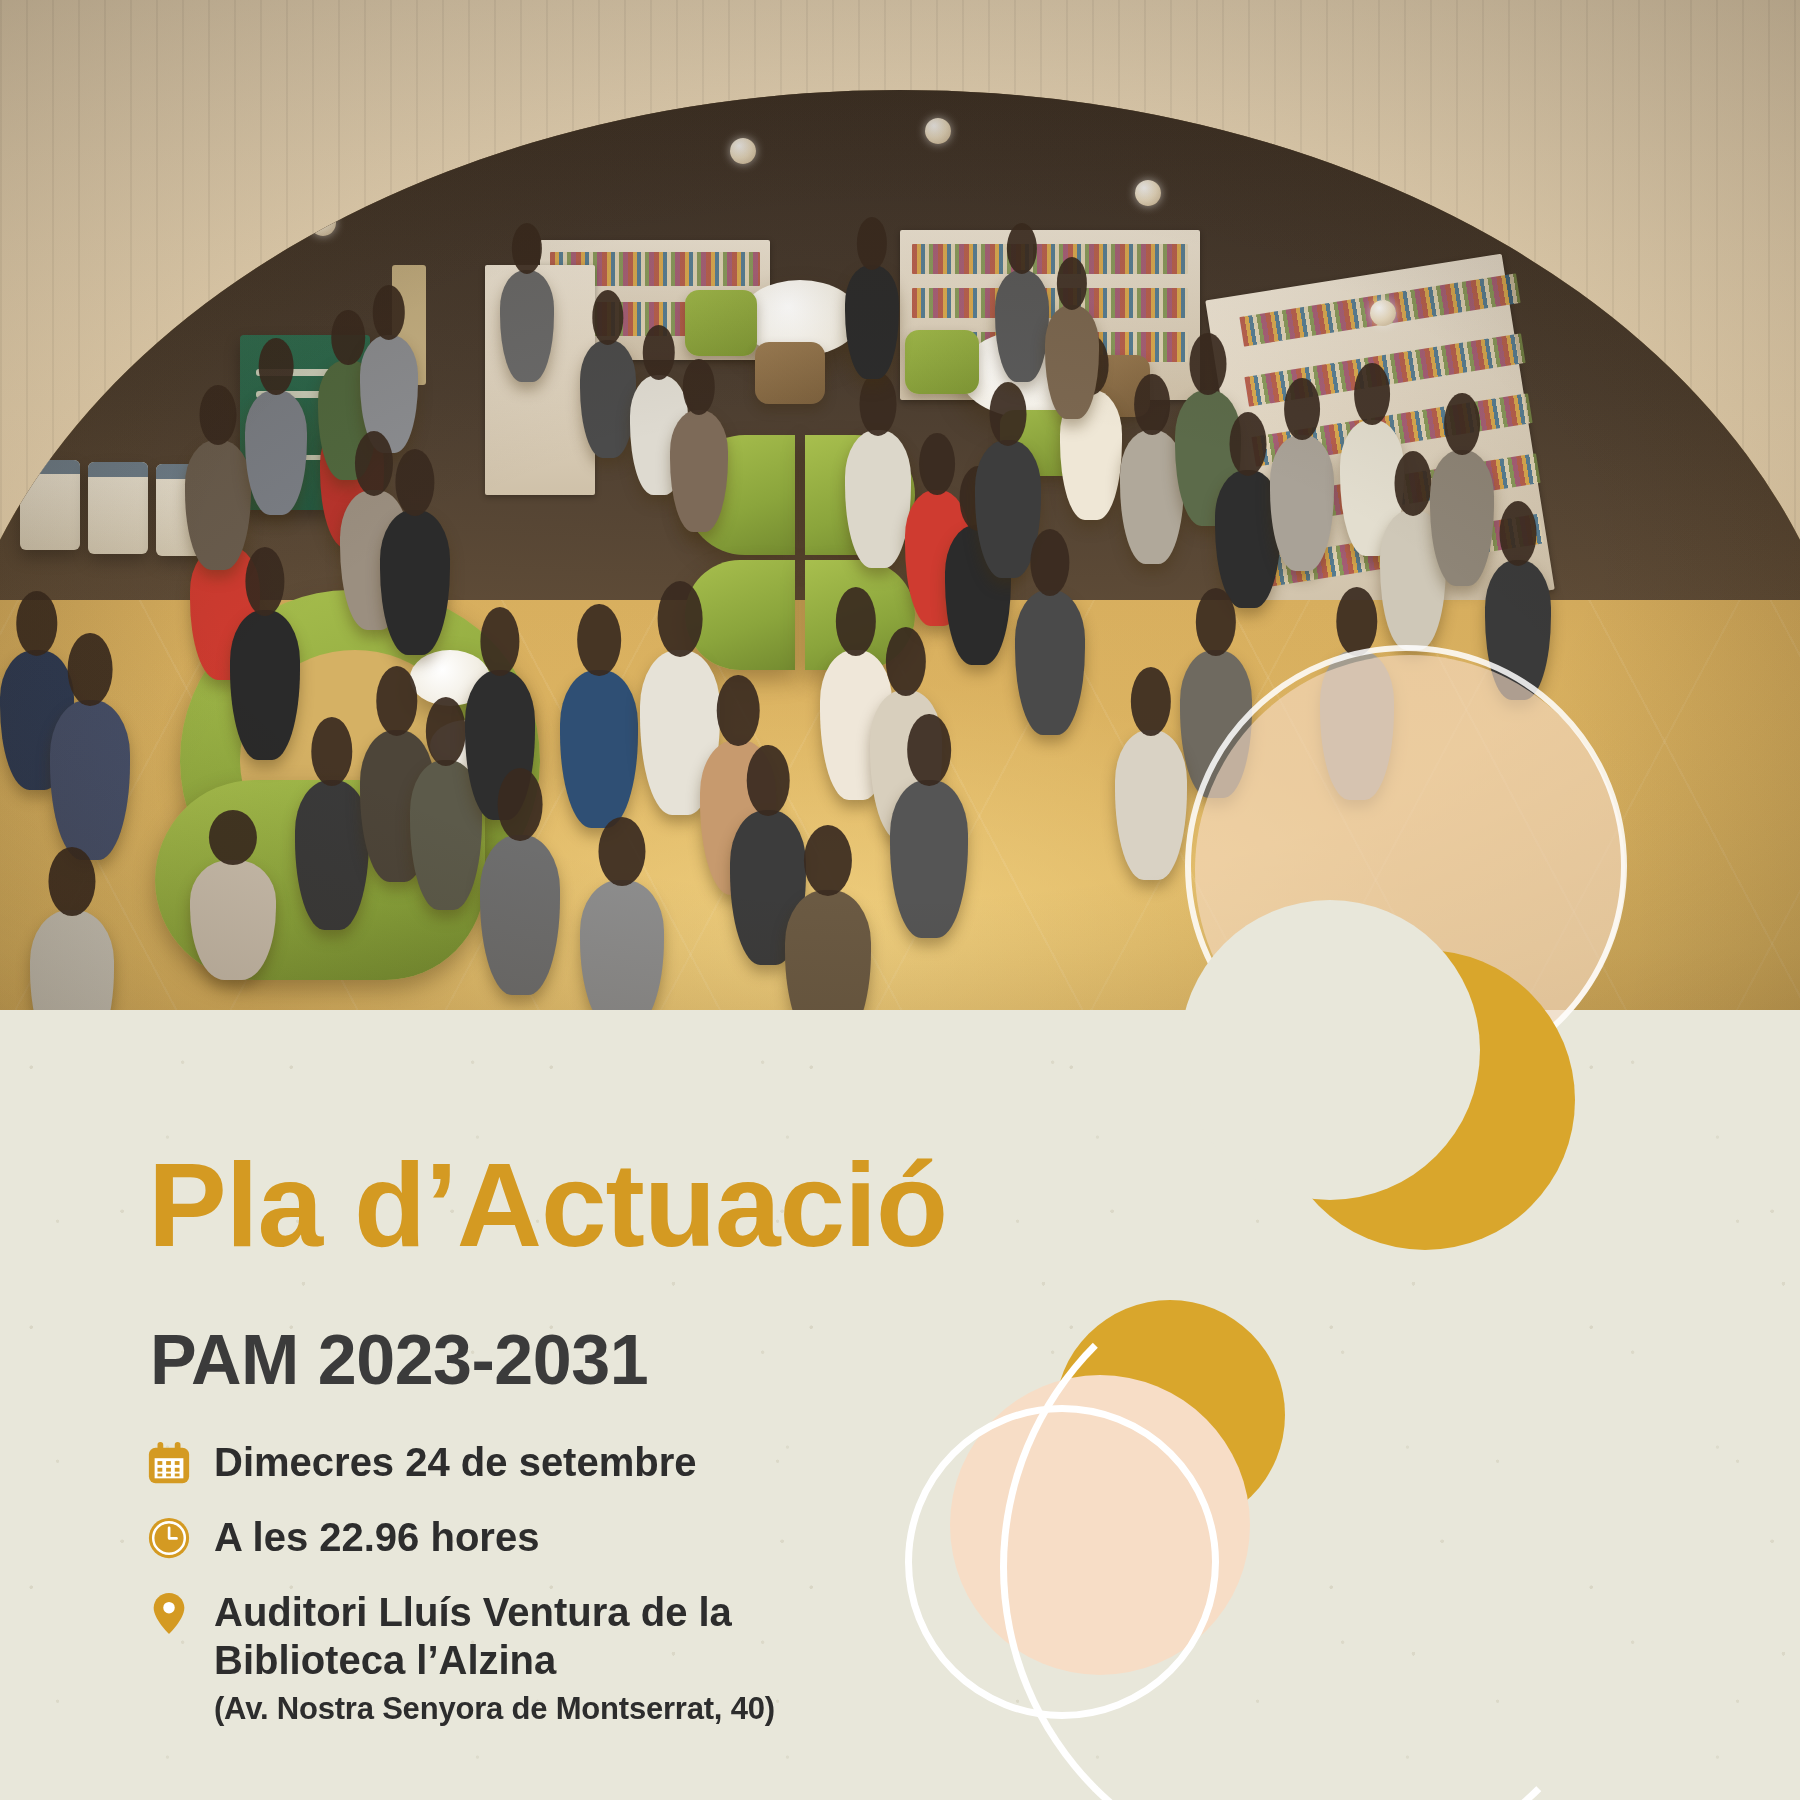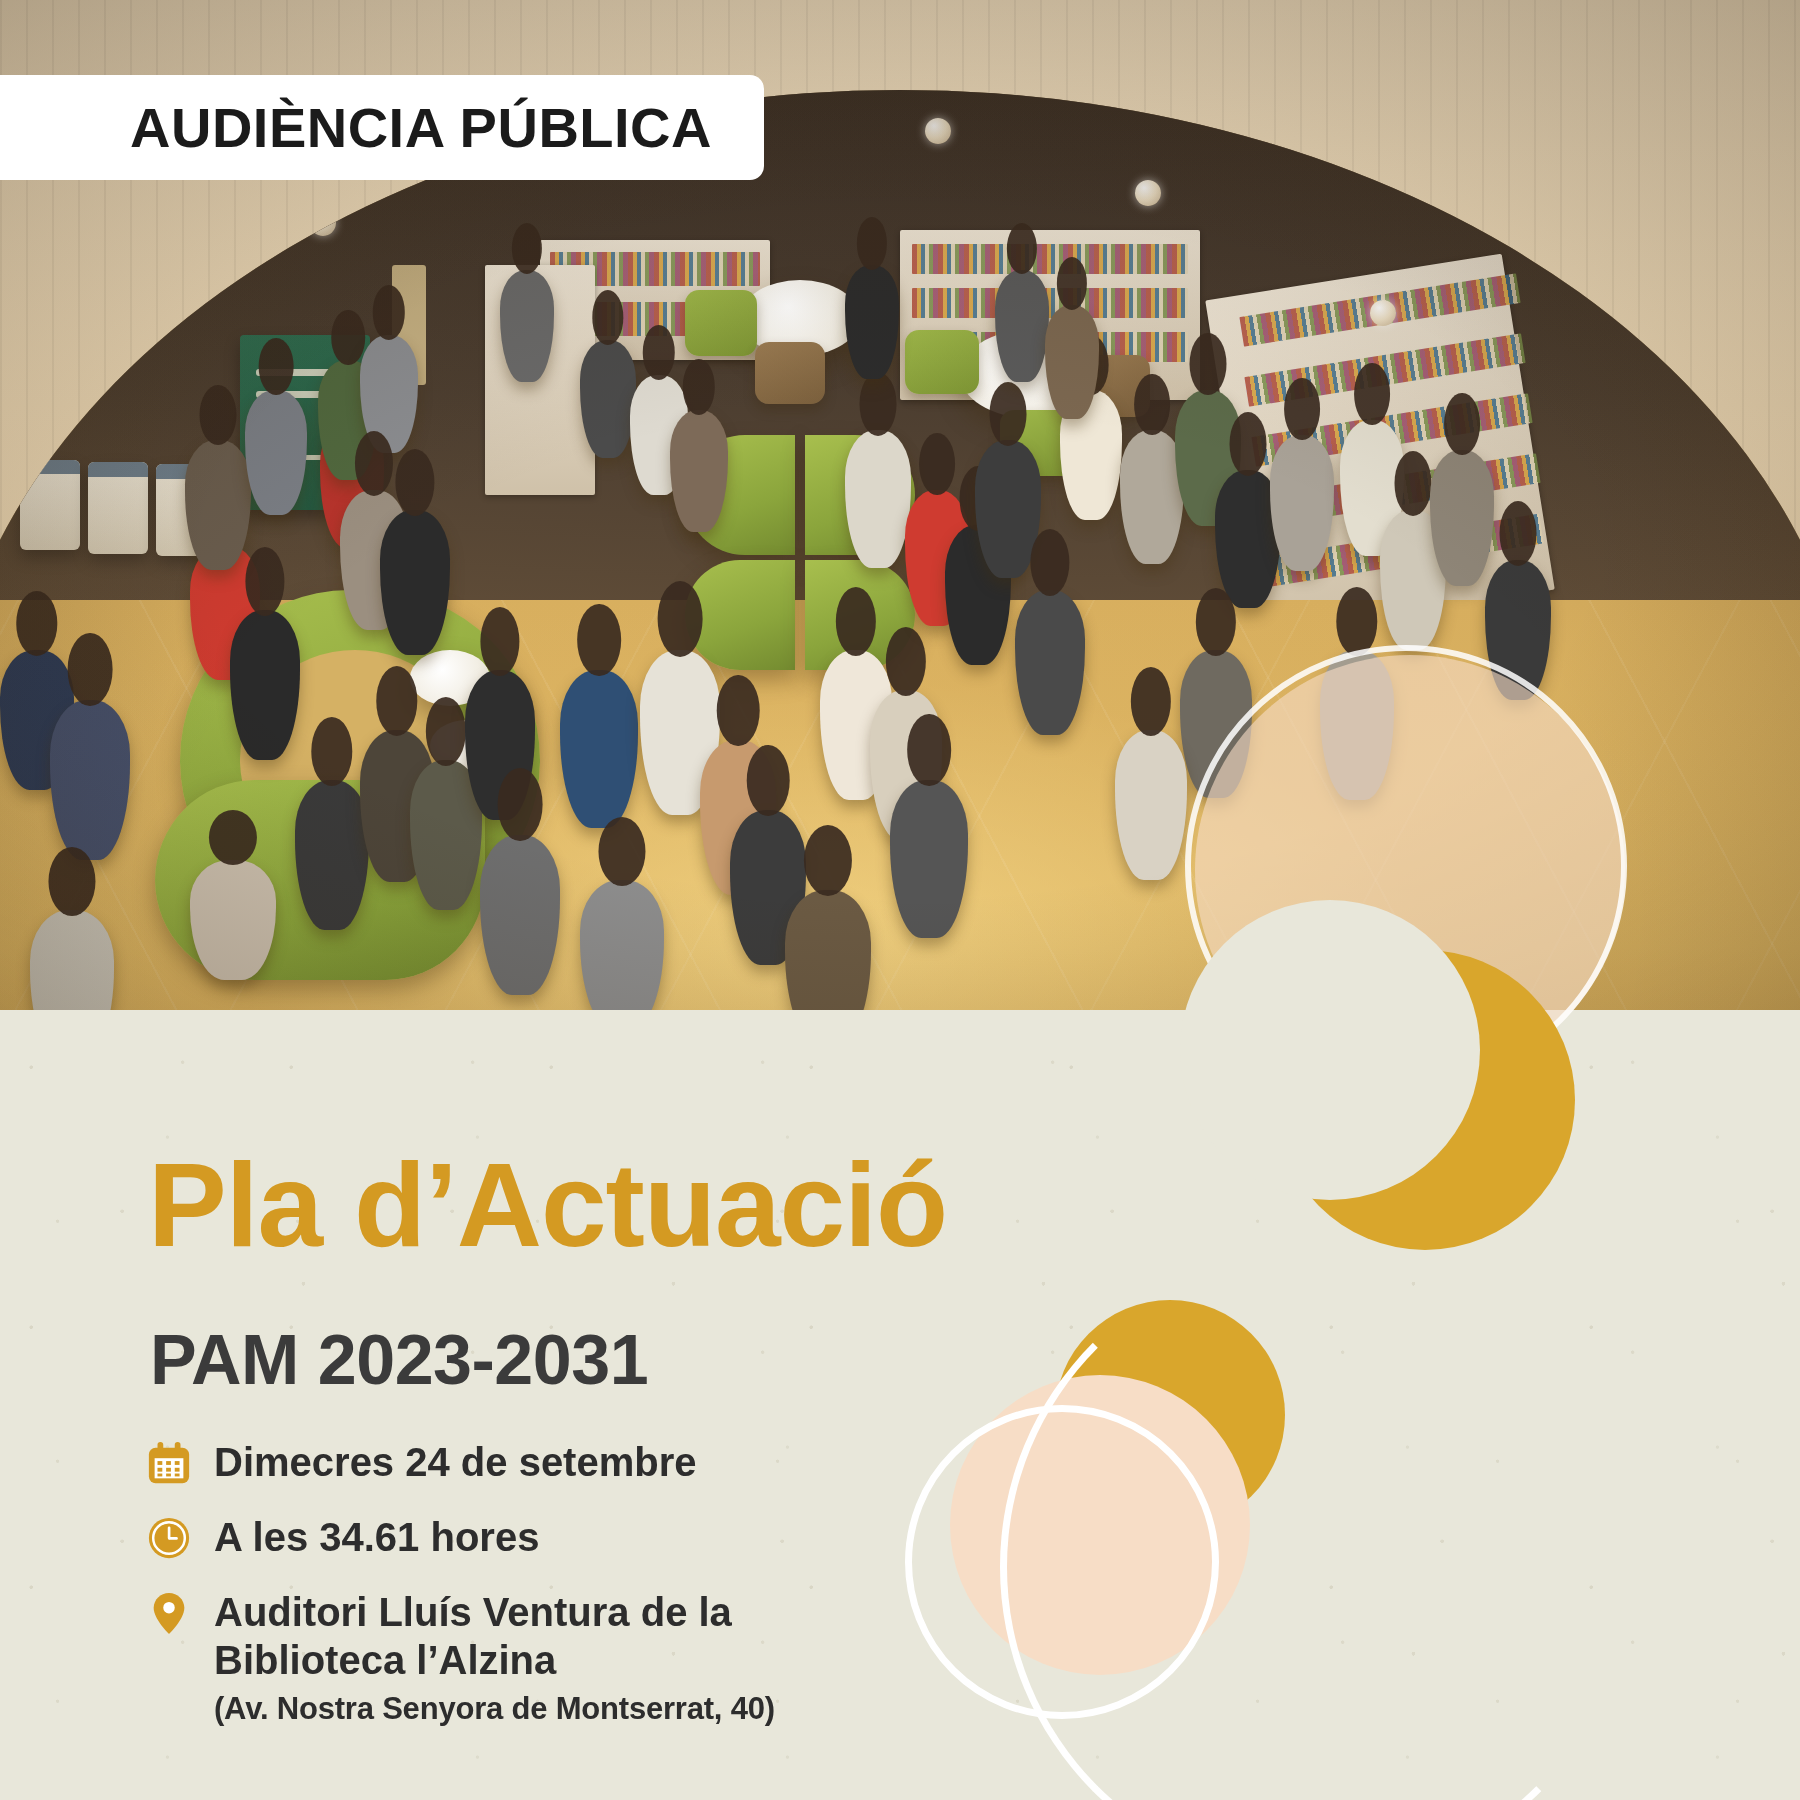--- a/index.html
+++ b/index.html
@@ -470,23 +470,20 @@
     </div>
 
     <div class="photo-vignette"></div>
   </div>
 
   <div class="deco-overlay deco-peach-big" style="left:1195px;top:655px;"></div>
   <div class="deco-overlay" style="left:1185px;top:645px;width:430px;height:430px;border-radius:50%;border:6px solid rgba(255,255,255,0.85);"></div>
   <div class="deco-overlay deco-gold-moon" style="left:1275px;top:950px;"></div>
   <div class="deco-overlay deco-cut" style="left:1180px;top:900px;"></div>
 
-  <div class="badge">
-    <span class="badge-text">AUDIÈNCIA PÚBLICA</span>
-  </div>
 
   <div class="bottom">
     <div class="paper-tex"></div>
 
     <div class="deco deco-circle-gold" style="left:1055px;top:290px;"></div>
     <div class="deco deco-circle-peach" style="left:950px;top:365px;"></div>
     <div class="deco deco-arc-white" style="left:1000px;top:240px;width:620px;height:620px;"></div>
     <div class="deco deco-ring-white" style="left:905px;top:395px;width:300px;height:300px;border-color:#ffffff;"></div>
 
     <h1 class="title">
@@ -525,21 +522,21 @@
       <div class="info-row">
         <span class="info-icon">
           <svg viewBox="0 0 48 48" aria-hidden="true">
             <circle cx="24" cy="24" r="21" fill="currentColor"></circle>
             <circle cx="24" cy="24" r="16.5" fill="none" stroke="#ffffff" stroke-width="2.6"></circle>
             <rect x="22.7" y="12" width="2.8" height="13.5" rx="1.4" fill="#ffffff"></rect>
             <rect x="23.2" y="23" width="10" height="2.8" rx="1.4" fill="#ffffff"></rect>
           </svg>
         </span>
         <div>
-          <div class="info-text">A les 34.61 hores</div>
+          <div class="info-text">A les 22.96 hores</div>
         </div>
       </div>
 
       <div class="info-row">
         <span class="info-icon">
           <svg viewBox="0 0 48 48" aria-hidden="true">
             <path d="M24 3c-9 0-16 7-16 15.6C8 30.5 24 46 24 46s16-15.5 16-27.4C40 10 33 3 24 3z" fill="currentColor"></path>
             <circle cx="24" cy="18.4" r="6" fill="#ffffff"></circle>
           </svg>
         </span>

